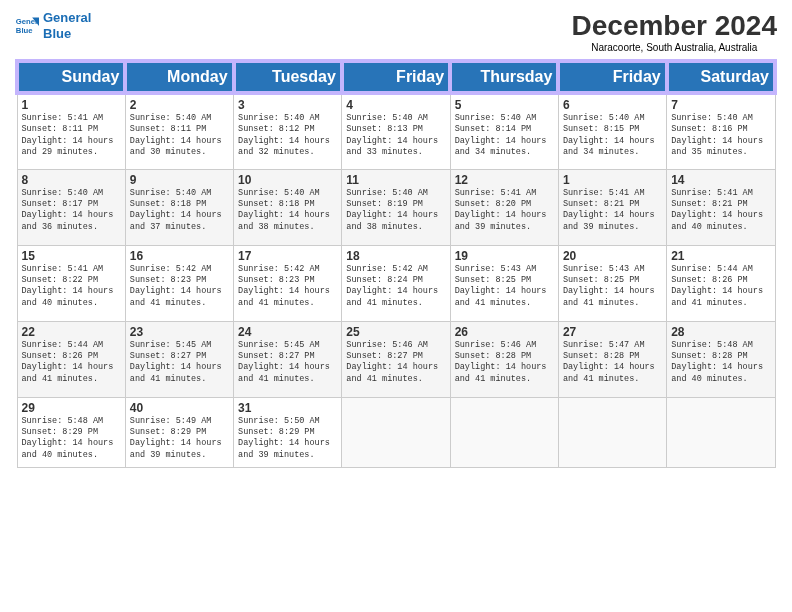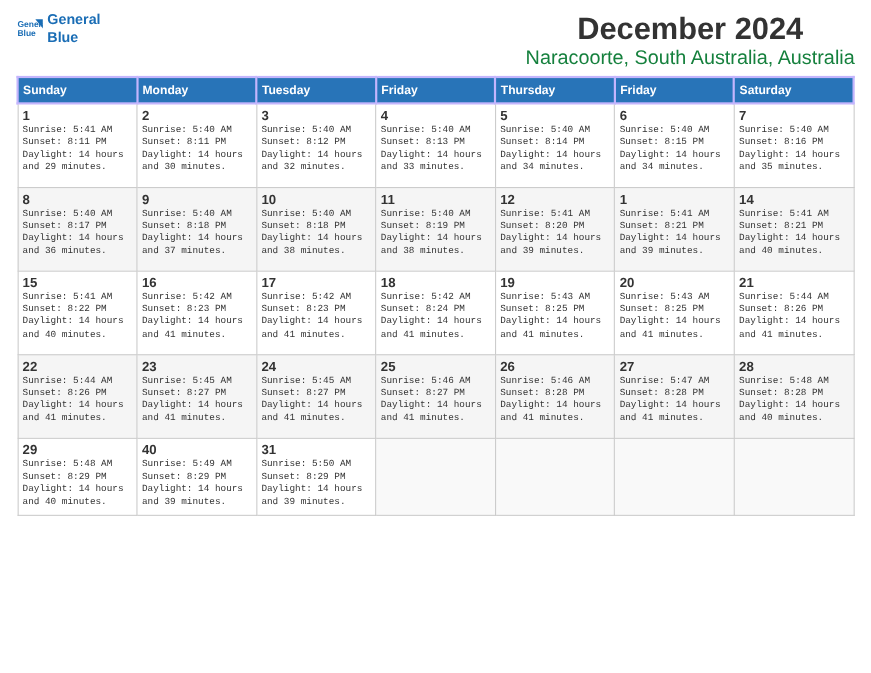--- a/index.html
+++ b/index.html
@@ -41,36 +41,36 @@
     }
     .title-block {
       text-align: center;
     }
     .main-title {
       font-size: 28px;
       font-weight: bold;
       color: #333;
     }
     .subtitle {
-      font-size: 18px;
-      color: #15803d;
+      font-size: 10px;
+      color: #000000;
     }
     table {
       width: 100%;
       border-collapse: collapse;
       table-layout: fixed;
     }
     thead tr th {
       background-color: #2874b8;
       color: #fff;
-      font-size: 11px;
+      font-size: 16px;
       font-weight: bold;
       padding: 5px 4px;
-      text-align: left;
-      border: 2px solid #c4b5fd;
+      text-align: right;
+      border: 4px solid #c4b5fd;
     }
     tbody tr td {
       border: 1px solid #ccc;
       padding: 3px 4px;
       vertical-align: top;
       font-size: 9px;
       color: #333;
       background: #fff;
       height: 76px;
     }

